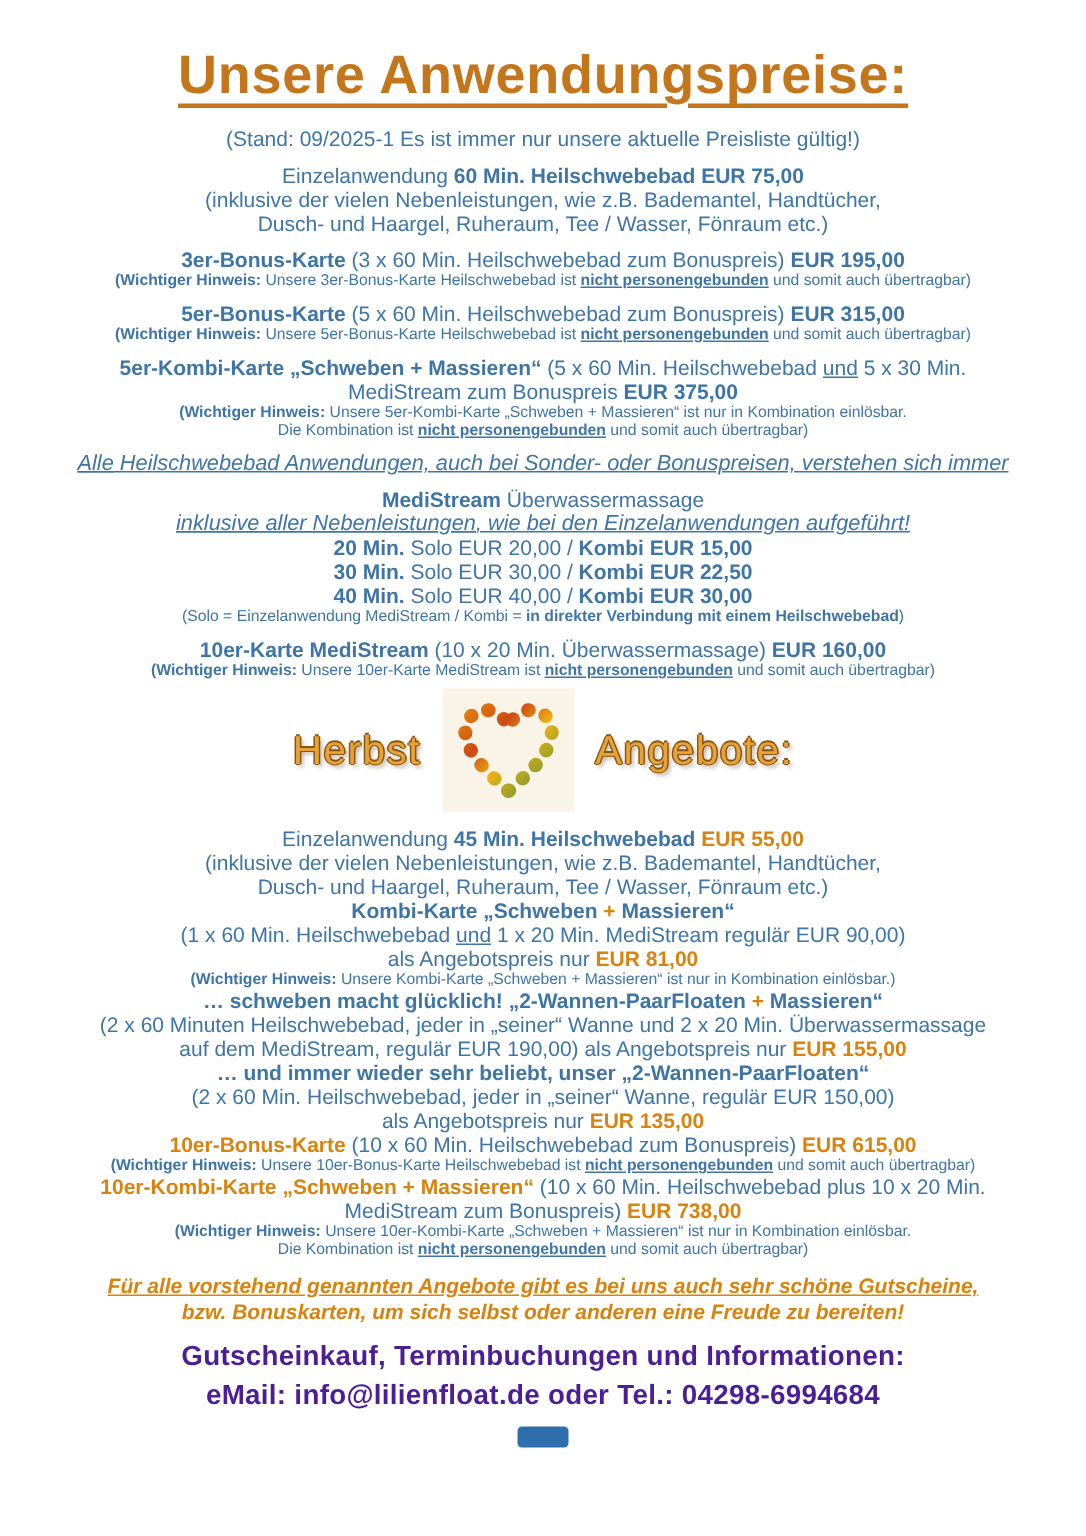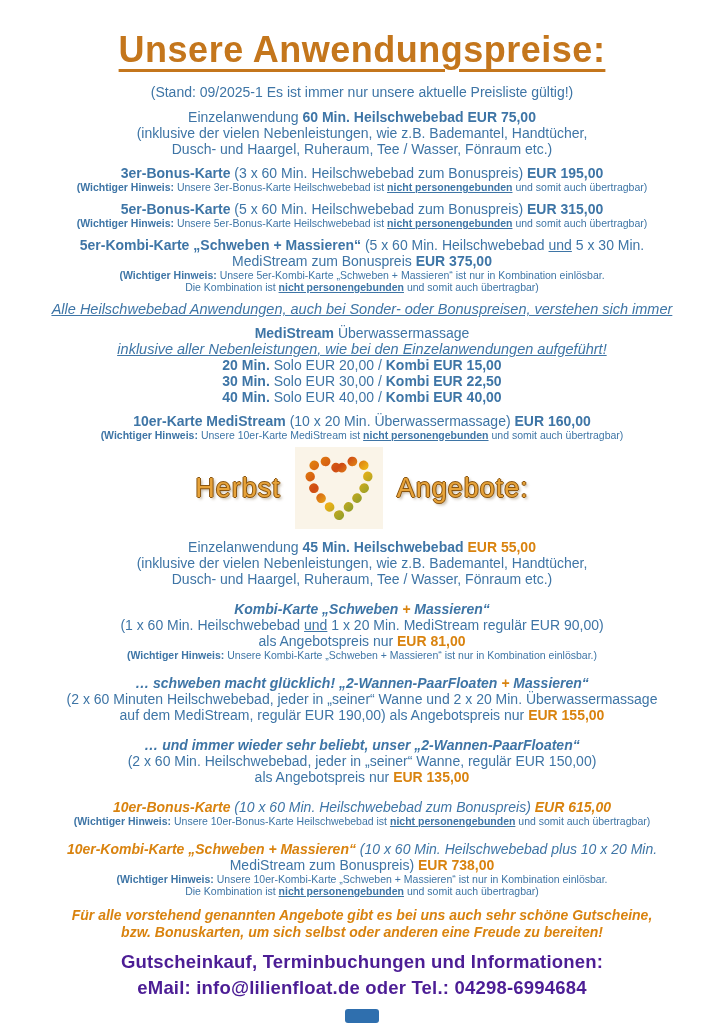--- a/index.html
+++ b/index.html
@@ -14,21 +14,21 @@
     font-size:36px;font-weight:bold;color:#c4761c;letter-spacing:.5px;
     text-decoration:underline;text-decoration-thickness:3px;text-underline-offset:7px;
     margin:0 0 14px 0;line-height:40px;text-align:center;
   }
   .stand{font-size:14px;line-height:17px;margin-bottom:2px;}
   
   .ln{font-size:14px;line-height:16px;}
   .ln.hint{font-size:10.5px;line-height:12px;}
   .ln.lead{font-size:14.5px;text-decoration:underline;}
   .ln.sp{margin-top:8px;}
-  .ln.sp2{margin-top:14px;font-style:italic;}
+  .ln.sp2{}
   .b{font-weight:bold;}
   .u{text-decoration:underline;}
   .i{font-style:italic;}
   .o{color:#d9830f;}
   
   .banner{
     height:86px;display:flex;align-items:center;justify-content:center;
     margin:4px 0 6px 0;
   }
   .banner .word{
@@ -36,21 +36,21 @@
     text-shadow:1px 0 0 #8a5510,-1px 0 0 #8a5510,0 1px 0 #8a5510,0 -1px 0 #8a5510,2px 2px 3px rgba(90,60,10,.45);
     text-align:center;
   }
   .heart-box{
     width:88px;height:82px;background:#faf4e8;margin:0 14px;
     display:flex;align-items:center;justify-content:center;
   }
   .heart-box svg{display:block;}
   
   .promo{font-size:14px;line-height:17px;font-weight:bold;font-style:italic;color:#d9830f;}
-  .promo.first{margin-top:10px;}
+  .promo.first{margin-top:10px;text-decoration:underline;}
   .contact{font-size:18.5px;line-height:26px;font-weight:bold;color:#4c1d95;letter-spacing:.2px;}
   .contact.first{margin-top:8px;}
   .blue-box{
     width:34px;height:14px;border-radius:3px;background:#2f6fae;margin:8px auto 0 auto;
   }
 </style>
 </head>
 <body>
 
 <div class="page">
@@ -69,21 +69,22 @@
         <div class="ln hint"><span class="b">(Wichtiger Hinweis: </span><span>Unsere 5er-Bonus-Karte Heilschwebebad ist </span><span class="b u">nicht personengebunden</span><span> und somit auch übertragbar)</span></div>
         <div class="ln body sp"><span class="b">5er-Kombi-Karte „Schweben + Massieren“ </span><span>(5 x 60 Min. Heilschwebebad </span><span class="u">und</span><span> 5 x 30 Min.</span></div>
         <div class="ln body"><span>MediStream zum Bonuspreis </span><span class="b">EUR 375,00</span></div>
         <div class="ln hint"><span class="b">(Wichtiger Hinweis: </span><span>Unsere 5er-Kombi-Karte „Schweben + Massieren“ ist nur in Kombination einlösbar.</span></div>
         <div class="ln hint"><span>Die Kombination ist </span><span class="b u">nicht personengebunden</span><span> und somit auch übertragbar)</span></div>
         <div class="ln lead sp"><span class="u i">Alle</span><span class="i"> Heilschwebebad Anwendungen, auch bei Sonder- oder Bonuspreisen, verstehen sich immer</span></div>
         <div class="ln body sp"><span class="b">MediStream </span><span>Überwassermassage</span></div>
         <div class="ln lead"><span class="u i">inklusive aller Nebenleistungen</span><span class="i">, wie bei den Einzelanwendungen aufgeführt!</span></div>
         <div class="ln body"><span class="b">20 Min. </span><span>Solo EUR 20,00 / </span><span class="b">Kombi EUR 15,00</span></div>
         <div class="ln body"><span class="b">30 Min. </span><span>Solo EUR 30,00 / </span><span class="b">Kombi EUR 22,50</span></div>
-        <div class="ln body"><span class="b">40 Min. </span><span>Solo EUR 40,00 / </span><span class="b">Kombi EUR 40,00</span></div>
+        <div class="ln body"><span class="b">40 Min. </span><span>Solo EUR 40,00 / </span><span class="b">Kombi EUR 30,00</span></div>
+        <div class="ln hint"><span>(Solo = Einzelanwendung MediStream / Kombi = </span><span class="b">in direkter Verbindung mit einem Heilschwebebad</span><span>)</span></div>
         <div class="ln body sp"><span class="b">10er-Karte MediStream </span><span>(10 x 20 Min. Überwassermassage) </span><span class="b">EUR 160,00</span></div>
         <div class="ln hint"><span class="b">(Wichtiger Hinweis: </span><span>Unsere 10er-Karte MediStream ist </span><span class="b u">nicht personengebunden</span><span> und somit auch übertragbar)</span></div>
       </div>
 
     <div class="banner">
       <span class="word">Herbst</span>
       <span class="heart-box">
         <svg width="76" height="72" viewBox="0 0 100 100" aria-hidden="true">
           <defs>
             <linearGradient id="autumnGrad" x1="0" y1="0" x2="1" y2="1">

